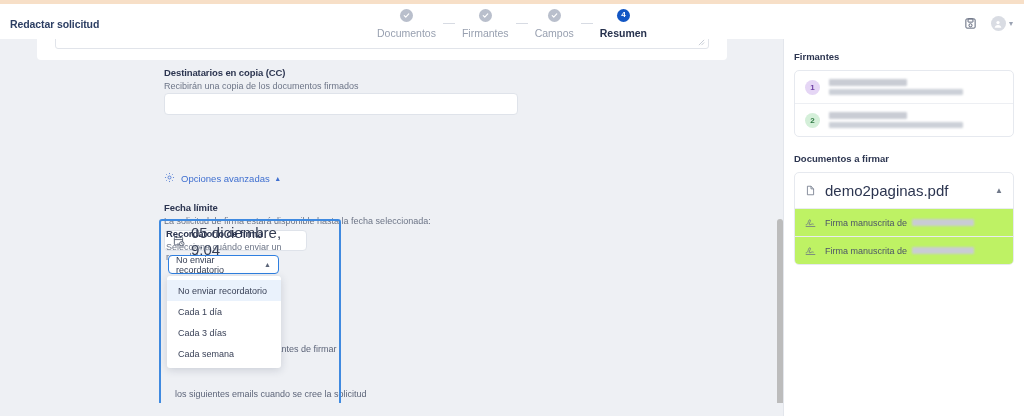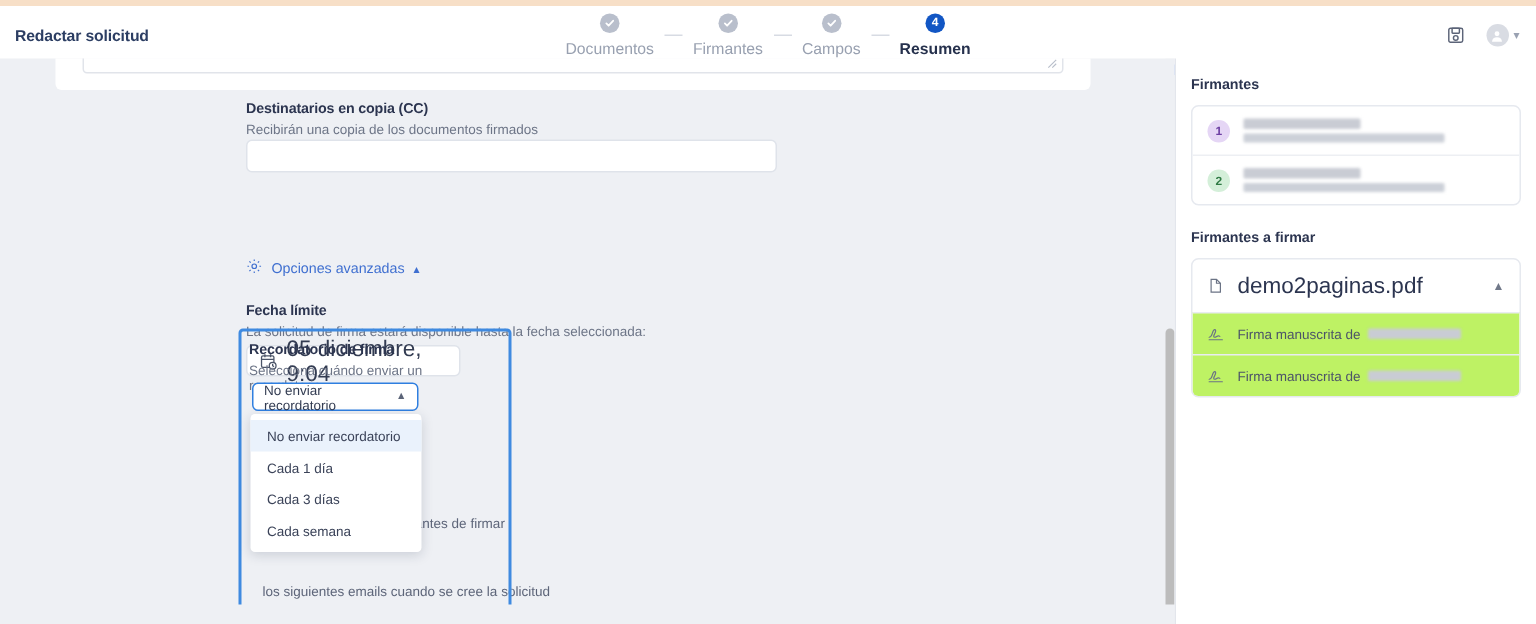--- a/index.html
+++ b/index.html
@@ -410,21 +410,21 @@
         </div>
         <div class="signer-row">
           <span class="signer-badge badge-2">2</span>
           <span class="signer-texts">
             <span class="redact name"></span>
             <span class="redact mail"></span>
           </span>
         </div>
       </div>
 
-      <div class="panel-title">Firmantes a firmar</div>
+      <div class="panel-title">Documentos a firmar</div>
       <div class="panel-card">
         <div class="doc-head">
           <span class="ico">
             <svg width="11" height="11" viewBox="0 0 16 16" fill="none" stroke="#6b7385" stroke-width="1.15">
               <path d="M3.5 1.8h5.2l3.8 3.8v8.6H3.5z"></path>
               <path d="M8.7 1.8v3.8h3.8"></path>
             </svg>
           </span>
           <span class="doc-name">demo2paginas.pdf</span>
           <span class="chev">▲</span>

